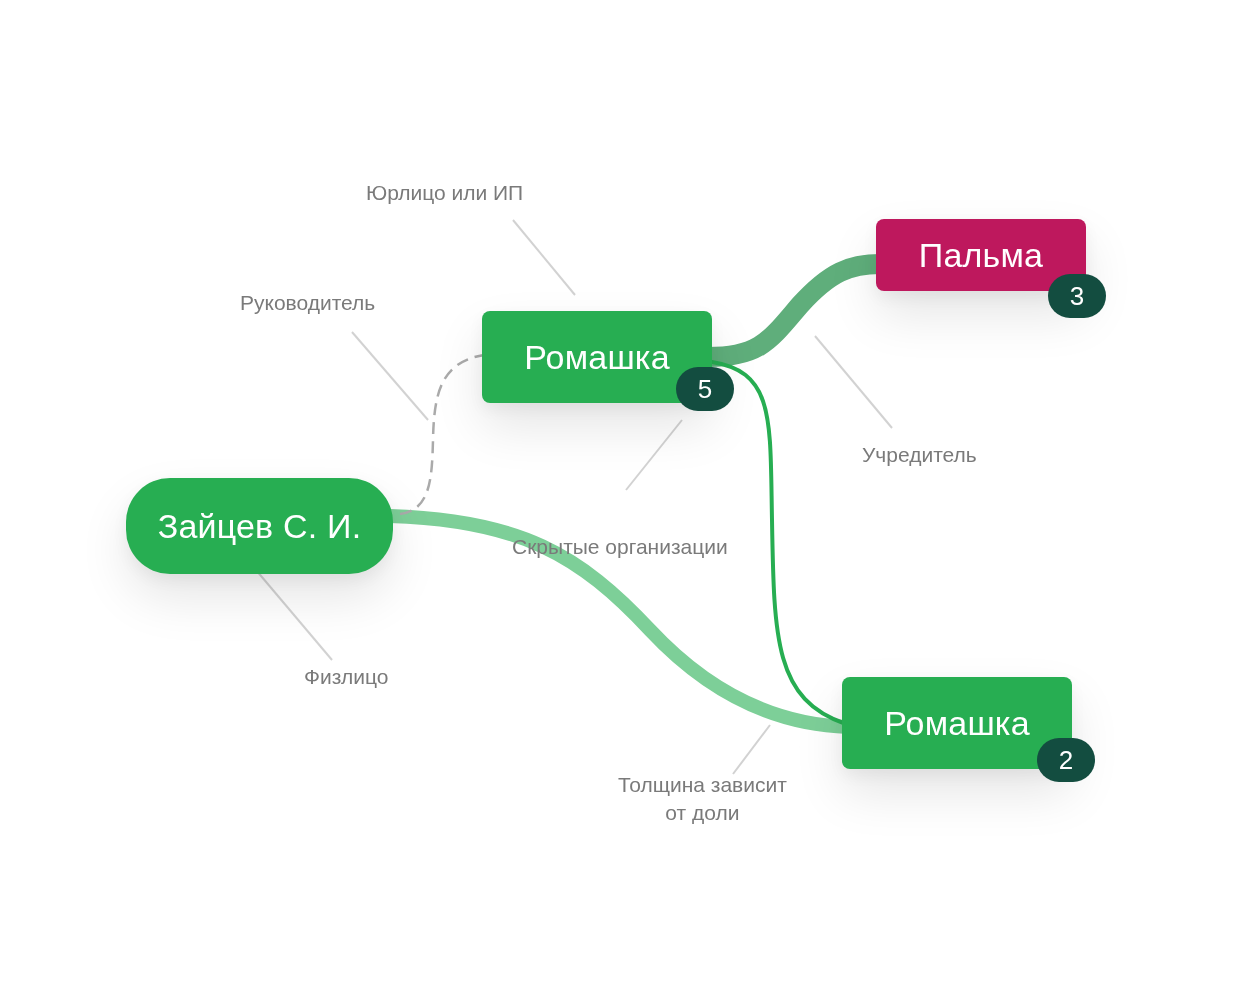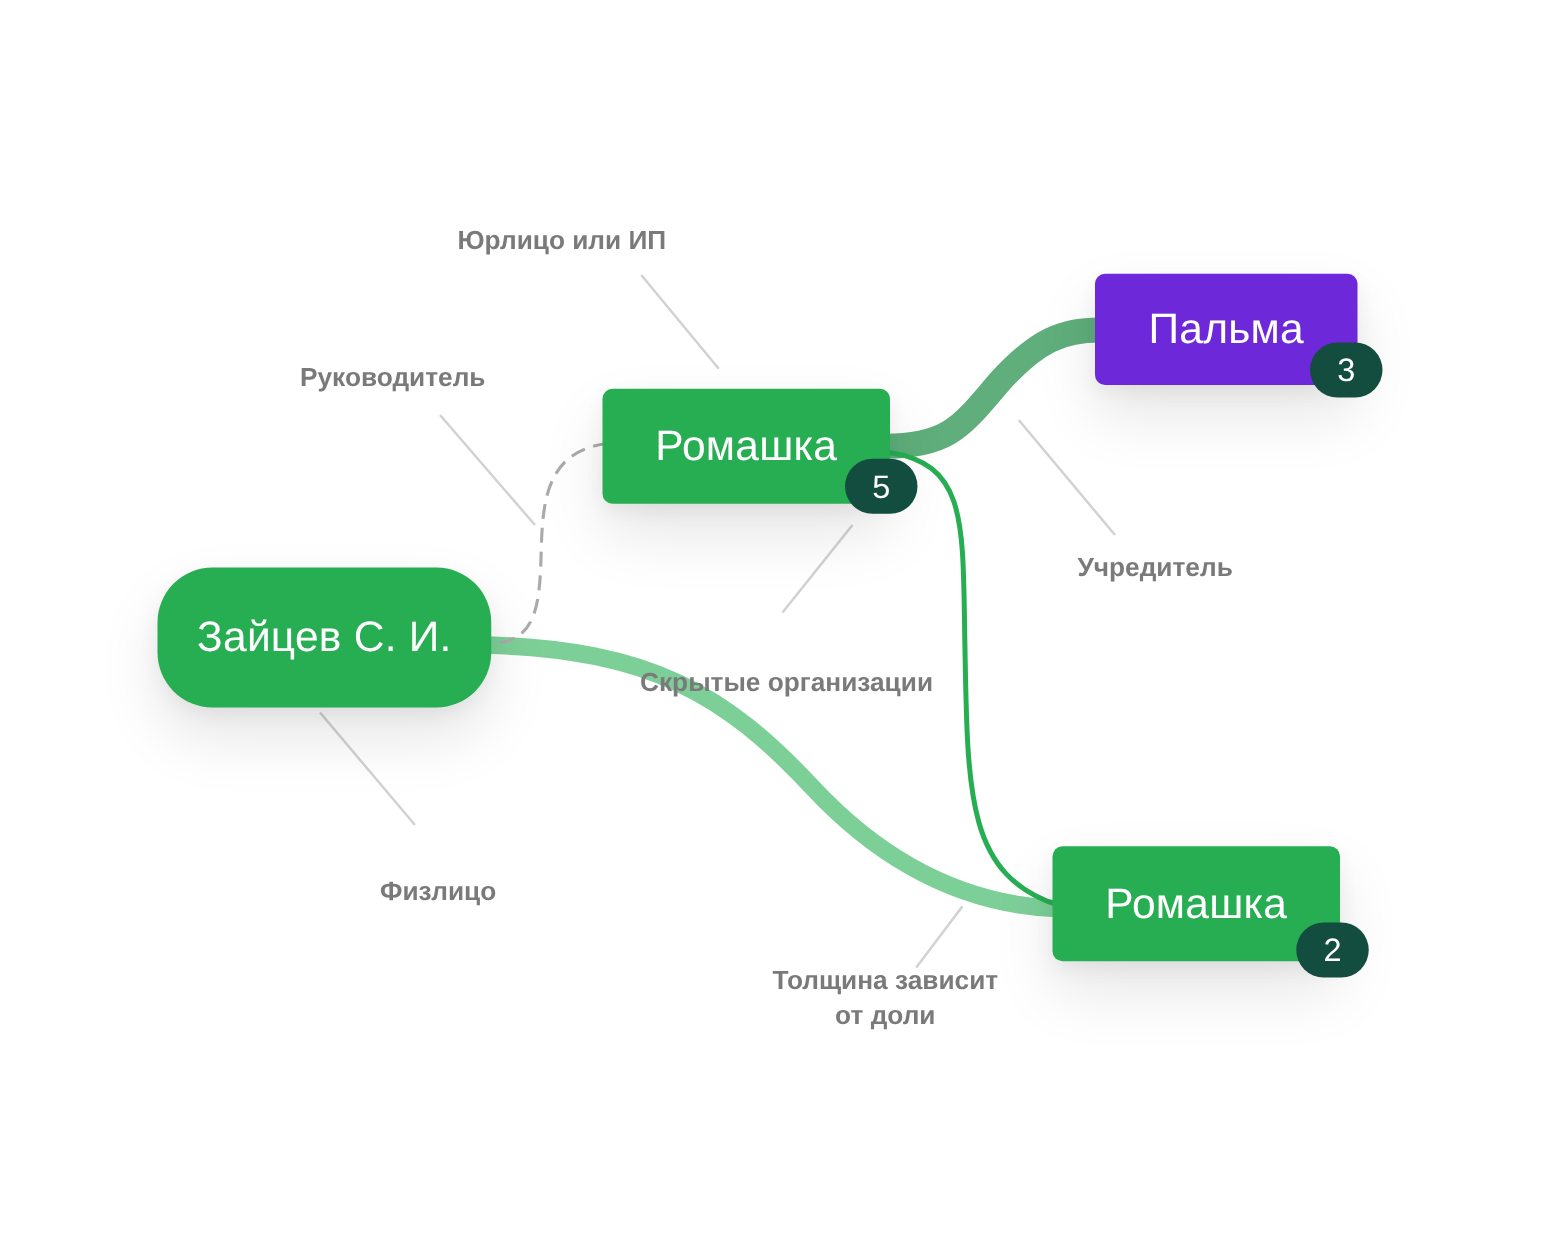--- a/index.html
+++ b/index.html
@@ -54,21 +54,20 @@
       align-items: center;
       justify-content: center;
     }
     .label {
       position: absolute;
       z-index: 2;
       color: #7a7a7a;
       font-size: 21px;
       line-height: 28px;
       white-space: nowrap;
-      font-weight: bold;
     }
     .label.multi { white-space: pre; text-align: center; }
   </style>
 </head>
 <body>
 
 <div id="canvas">
 
   <svg class="edges" viewBox="0 0 1234 1006">
 
@@ -81,46 +80,46 @@
 
     <path d="M 390 516 C 520 520, 580 555, 650 630 C 720 705, 790 725, 848 727" fill="none" stroke="#7DCF98" stroke-width="14" stroke-linecap="butt"></path>
 
     <path d="M 708 357 C 760 357, 770 340, 800 305 C 830 272, 850 264, 880 264" fill="none" stroke="#5FAE7B" stroke-width="20" stroke-linecap="butt"></path>
 
     <path d="M 712 362 C 775 372, 770 420, 772 520 C 774 640, 775 700, 846 724" fill="none" stroke="#27AE52" stroke-width="4" stroke-linecap="round"></path>
 
     <path d="M 400 514 C 430 510, 432 480, 433 440 C 434 395, 440 362, 484 355" fill="none" stroke="#AAAAAA" stroke-width="2.5" stroke-dasharray="12 7"></path>
   </svg>
 
-  <div class="node pill" style="left:126px; top:454px; width:267px; height:112px; background:#27AE52;">
+  <div class="node pill" style="left:126px; top:478px; width:267px; height:96px; background:#27AE52;">
     <span>Зайцев С. И.</span>
   </div>
 
   <div class="node rect" style="left:482px; top:311px; width:230px; height:92px; background:#27AE52;">
     <span>Ромашка</span>
   </div>
   <div class="badge" style="left:676px; top:367px; background:#134D40;">
     <span>5</span>
   </div>
 
-  <div class="node rect" style="left:876px; top:219px; width:210px; height:89px; background:#6d28d9;">
+  <div class="node rect" style="left:876px; top:219px; width:210px; height:72px; background:#be185d;">
     <span>Пальма</span>
   </div>
   <div class="badge" style="left:1048px; top:274px; background:#134D40;">
     <span>3</span>
   </div>
 
   <div class="node rect" style="left:842px; top:677px; width:230px; height:92px; background:#27AE52;">
     <span>Ромашка</span>
   </div>
   <div class="badge" style="left:1037px; top:738px; background:#134D40;">
     <span>2</span>
   </div>
 
   <div class="label" style="left:366px; top:179px;">Юрлицо или ИП</div>
   <div class="label" style="left:240px; top:289px;">Руководитель</div>
   <div class="label" style="left:512px; top:493px;margin-top:40px;">Скрытые организации</div>
   <div class="label" style="left:862px; top:441px;">Учредитель</div>
-  <div class="label" style="left:304px; top:700px;">Физлицо</div>
+  <div class="label" style="left:304px; top:663px;">Физлицо</div>
   <div class="label multi" style="left:618px; top:771px;">Толщина зависит
 от доли</div>
 
 </div>
 
 </body></html>

